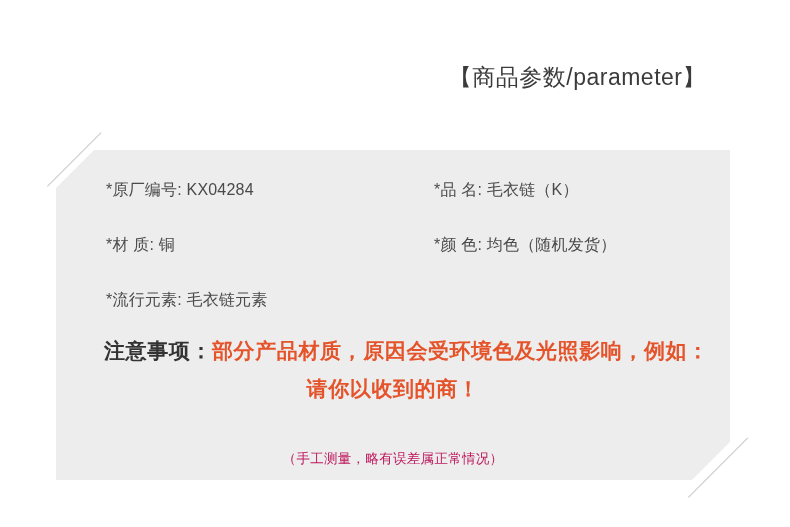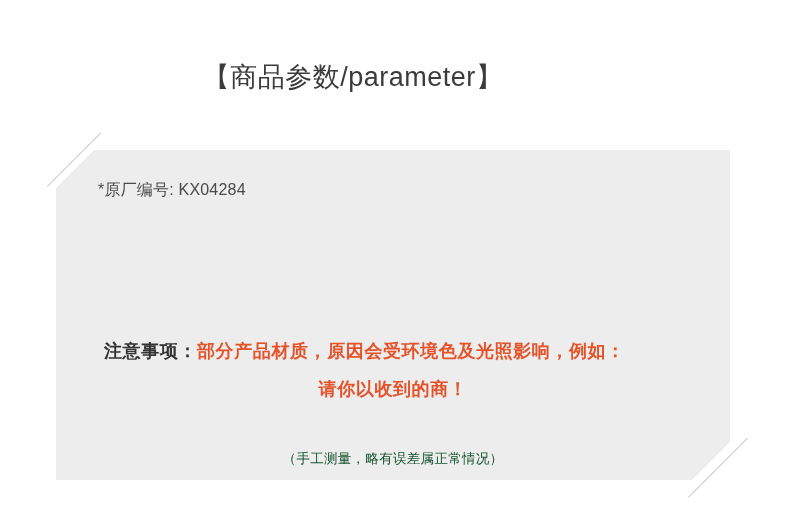--- a/index.html
+++ b/index.html
@@ -21,22 +21,22 @@
     height: 527px;
     background: #ffffff;
   }
 
   
   .page-title {
     position: absolute;
     left: 0;
     top: 58px;
     width: 706px;
-    text-align: center;
-    font-size: 27px;
+    text-align: right;
+    font-size: 23px;
     line-height: 38px;
     color: #3b3b3b;
     letter-spacing: 0.5px;
     font-weight: 400;
     white-space: nowrap;
   }
 
   
   .spec-card {
     position: absolute;
@@ -72,21 +72,21 @@
   .corner-line.bottom-right {
     left: 688px;
     top: 497px;
     width: 84px;
     transform: rotate(-45deg);
   }
 
   
   .spec-rows {
     position: absolute;
-    left: 40px;
+    left: 48px;
     top: 150px;
     width: 674px;
   }
   .spec-row {
     position: relative;
     height: 55px;
   }
   .spec-cell {
     position: absolute;
     font-size: 16px;
@@ -104,21 +104,21 @@
 
   
   .notice {
     position: absolute;
     left: 56px;
     top: 332px;
     width: 674px;
     text-align: center;
   }
   .notice-line {
-    font-size: 18px;
+    font-size: 21px;
     line-height: 38px;
     font-weight: bold;
     color: #e5532a;
     letter-spacing: 0.6px;
     white-space: nowrap;
   }
   .notice-line.first {
     text-align: left;
     padding-left: 48px;
   }
@@ -128,45 +128,51 @@
   }
 
   .footnote {
     position: absolute;
     left: 56px;
     top: 447px;
     width: 674px;
     text-align: center;
     font-size: 13.5px;
     line-height: 24px;
-    color: #14532d;
+    color: #be185d;
     letter-spacing: 0.3px;
     white-space: nowrap;
   }
 </style>
 </head>
 <body>
 
 <div id="page">
 
   <div class="page-title">【商品参数/parameter】</div>
 
   <div class="spec-card"></div>
 
   <div class="corner-line top-left"></div>
   <div class="corner-line bottom-right"></div>
 
   <div class="spec-rows">
 
     <div class="spec-row r1">
       <div class="spec-cell col-left">*原厂编号: KX04284</div>
+      <div class="spec-cell col-right">*品 名: 毛衣链（K）</div>
     </div>
 
+    <div class="spec-row r2">
+      <div class="spec-cell col-left">*材 质: 铜</div>
+      <div class="spec-cell col-right">*颜 色: 均色（随机发货）</div>
+    </div>
 
     <div class="spec-row r3">
+      <div class="spec-cell col-left">*流行元素: 毛衣链元素</div>
     </div>
 
   </div>
 
   <div class="notice">
     <div class="notice-line first"><span class="notice-label">注意事项：</span><span>部分产品材质，原因会受环境色及光照影响，例如：</span></div>
     <div class="notice-line">请你以收到的商！</div>
   </div>
 
   <div class="footnote">（手工测量，略有误差属正常情况）</div>

